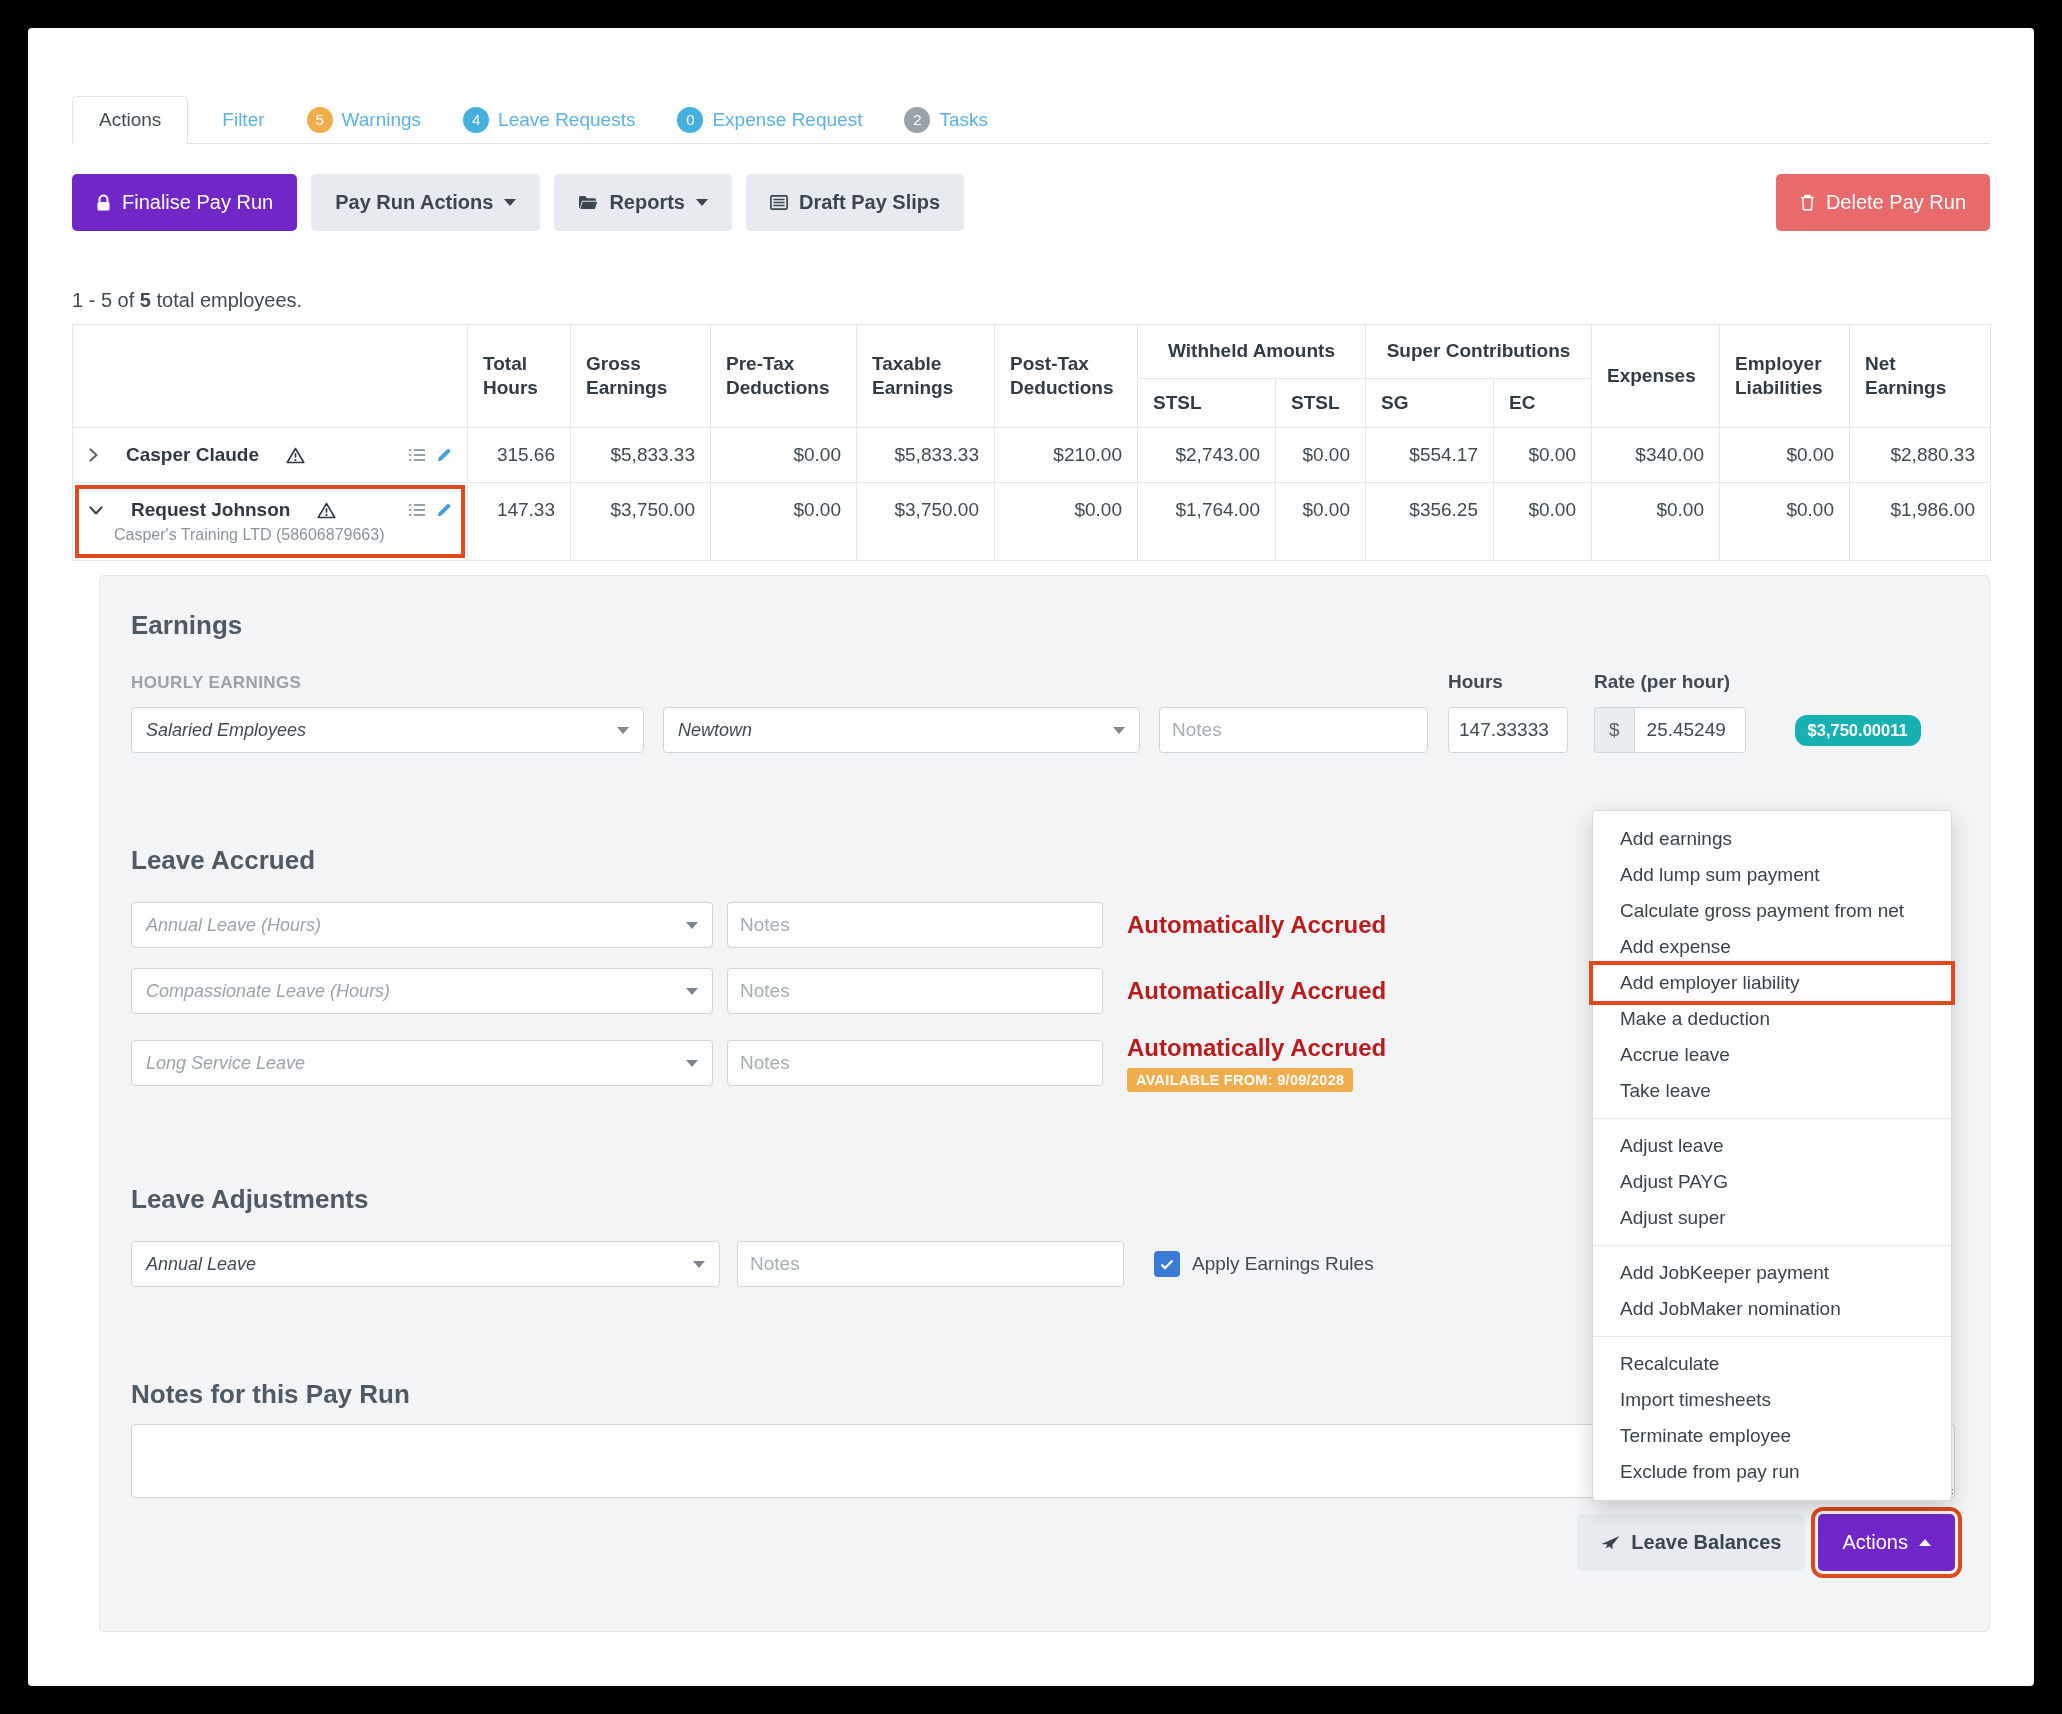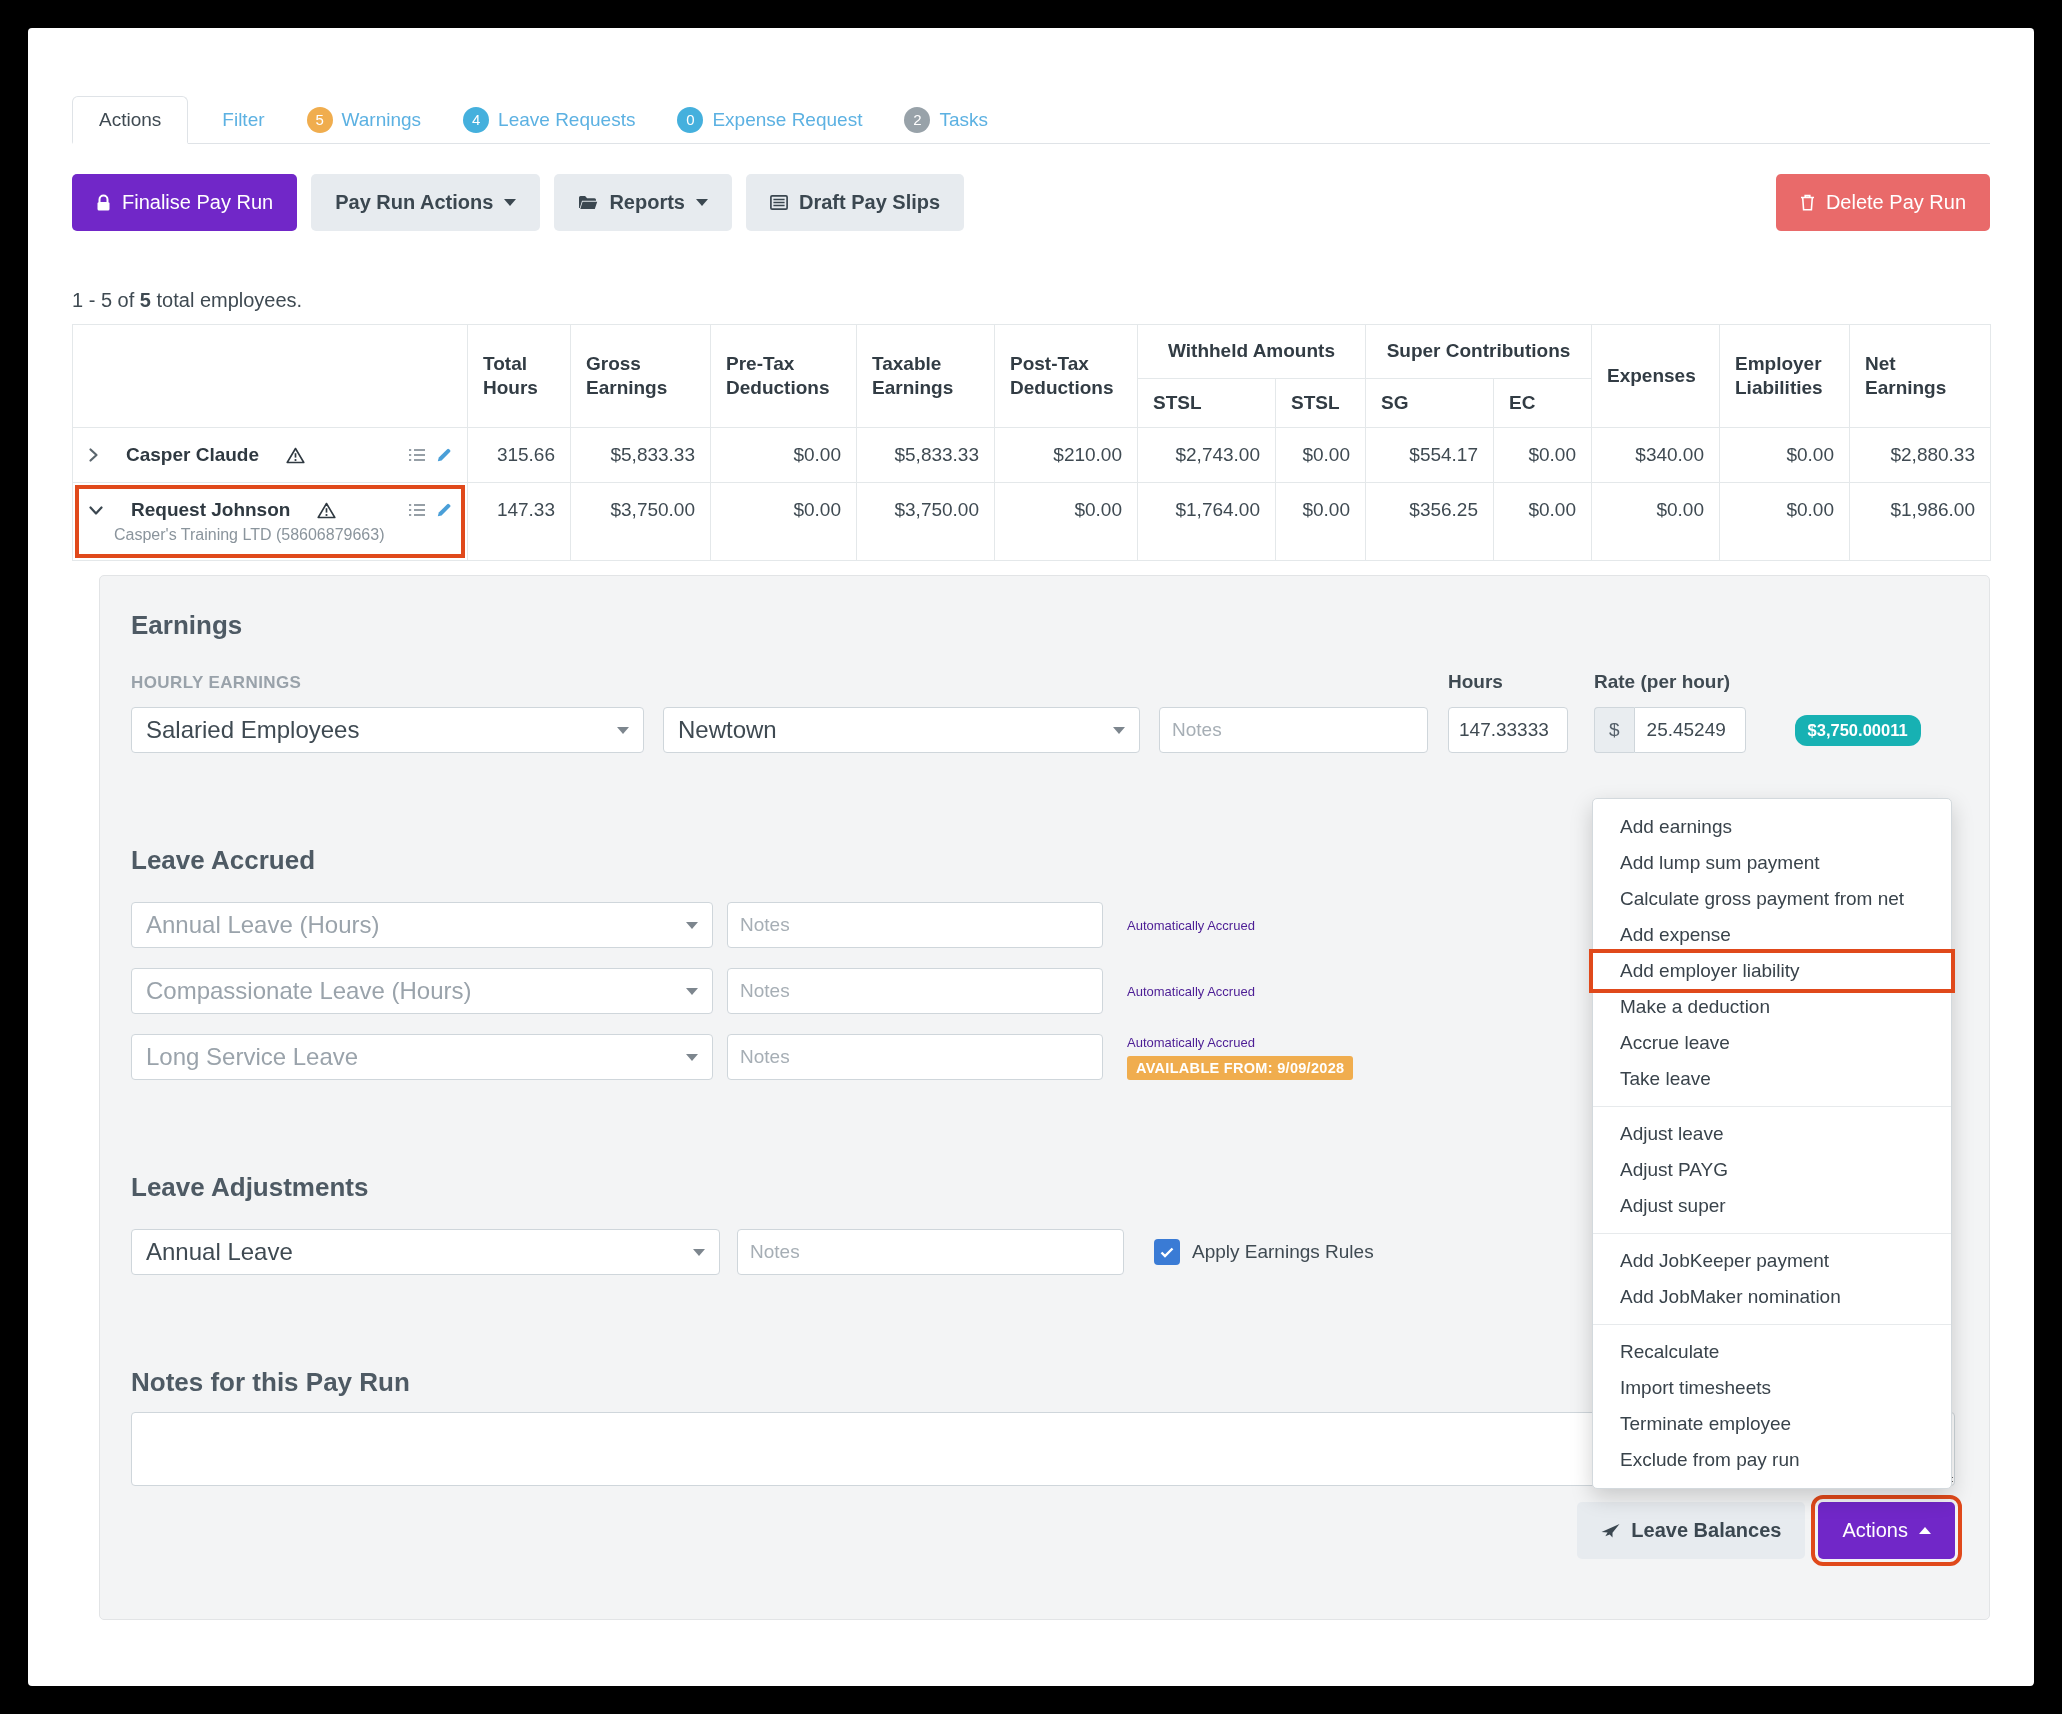--- a/index.html
+++ b/index.html
@@ -120,22 +120,22 @@
     font-size: 17px; color: #99a2aa; font-weight: bold; letter-spacing: .4px;
   }
   .hours-label   { position: absolute; left: 1317px; font-size: 19px; font-weight: bold; color: #3f4a52; }
   .rate-label    { position: absolute; left: 1463px; font-size: 19px; font-weight: bold; color: #3f4a52; }
 
   .controls-row { margin-top: 10px; display: flex; align-items: center; }
 
   .sel {
     height: 46px; background: #fff; border: 1px solid #cfd6db; border-radius: 4px;
     display: flex; align-items: center; justify-content: space-between;
-    padding: 0 14px; font-size: 24px; color: #3f4a52; gap: 10px; cursor: pointer;
-    white-space: nowrap; overflow: hidden;
+    padding: 0 14px; font-size: 18px; color: #3f4a52; gap: 10px; cursor: pointer;
+    white-space: nowrap; overflow: hidden; font-style: italic;
   }
   .sel .sel-caret {
     width: 0; height: 0; flex: 0 0 auto;
     border-left: 6px solid transparent; border-right: 6px solid transparent;
     border-top: 7px solid #7d868e;
   }
   .sel.muted { color: #9aa3ab; }
 
   .txt {
     height: 46px; background: #fff; border: 1px solid #cfd6db; border-radius: 4px;
@@ -151,21 +151,21 @@
   }
   .rate-input { border-radius: 0 4px 4px 0; width: 112px; }
 
   .teal-badge {
     background: #17b1b3; color: #fff; font-size: 16.5px; font-weight: bold;
     padding: 6px 13px; border-radius: 12px; white-space: nowrap;
   }
 
   .leave-row { display: flex; align-items: center; margin-top: 20px; }
   .leave-row.first { margin-top: 26px; }
-  .status-text { font-size: 13px; color: #4c1d95; }
+  .status-text { font-size: 24px; color: #b91c1c; font-weight: bold; }
   .status-stack { display: flex; flex-direction: column; gap: 6px; align-items: flex-start; }
   .avail-badge {
     background: #f0ad4e; color: #fff; font-size: 14.5px; font-weight: bold;
     padding: 4px 9px; border-radius: 3px; letter-spacing: .3px; white-space: nowrap;
   }
 
   .gap-section { margin-top: 92px; }
 
   .checkbox-wrap { display: flex; align-items: center; gap: 12px; margin-left: 30px; }
   .checkbox {

